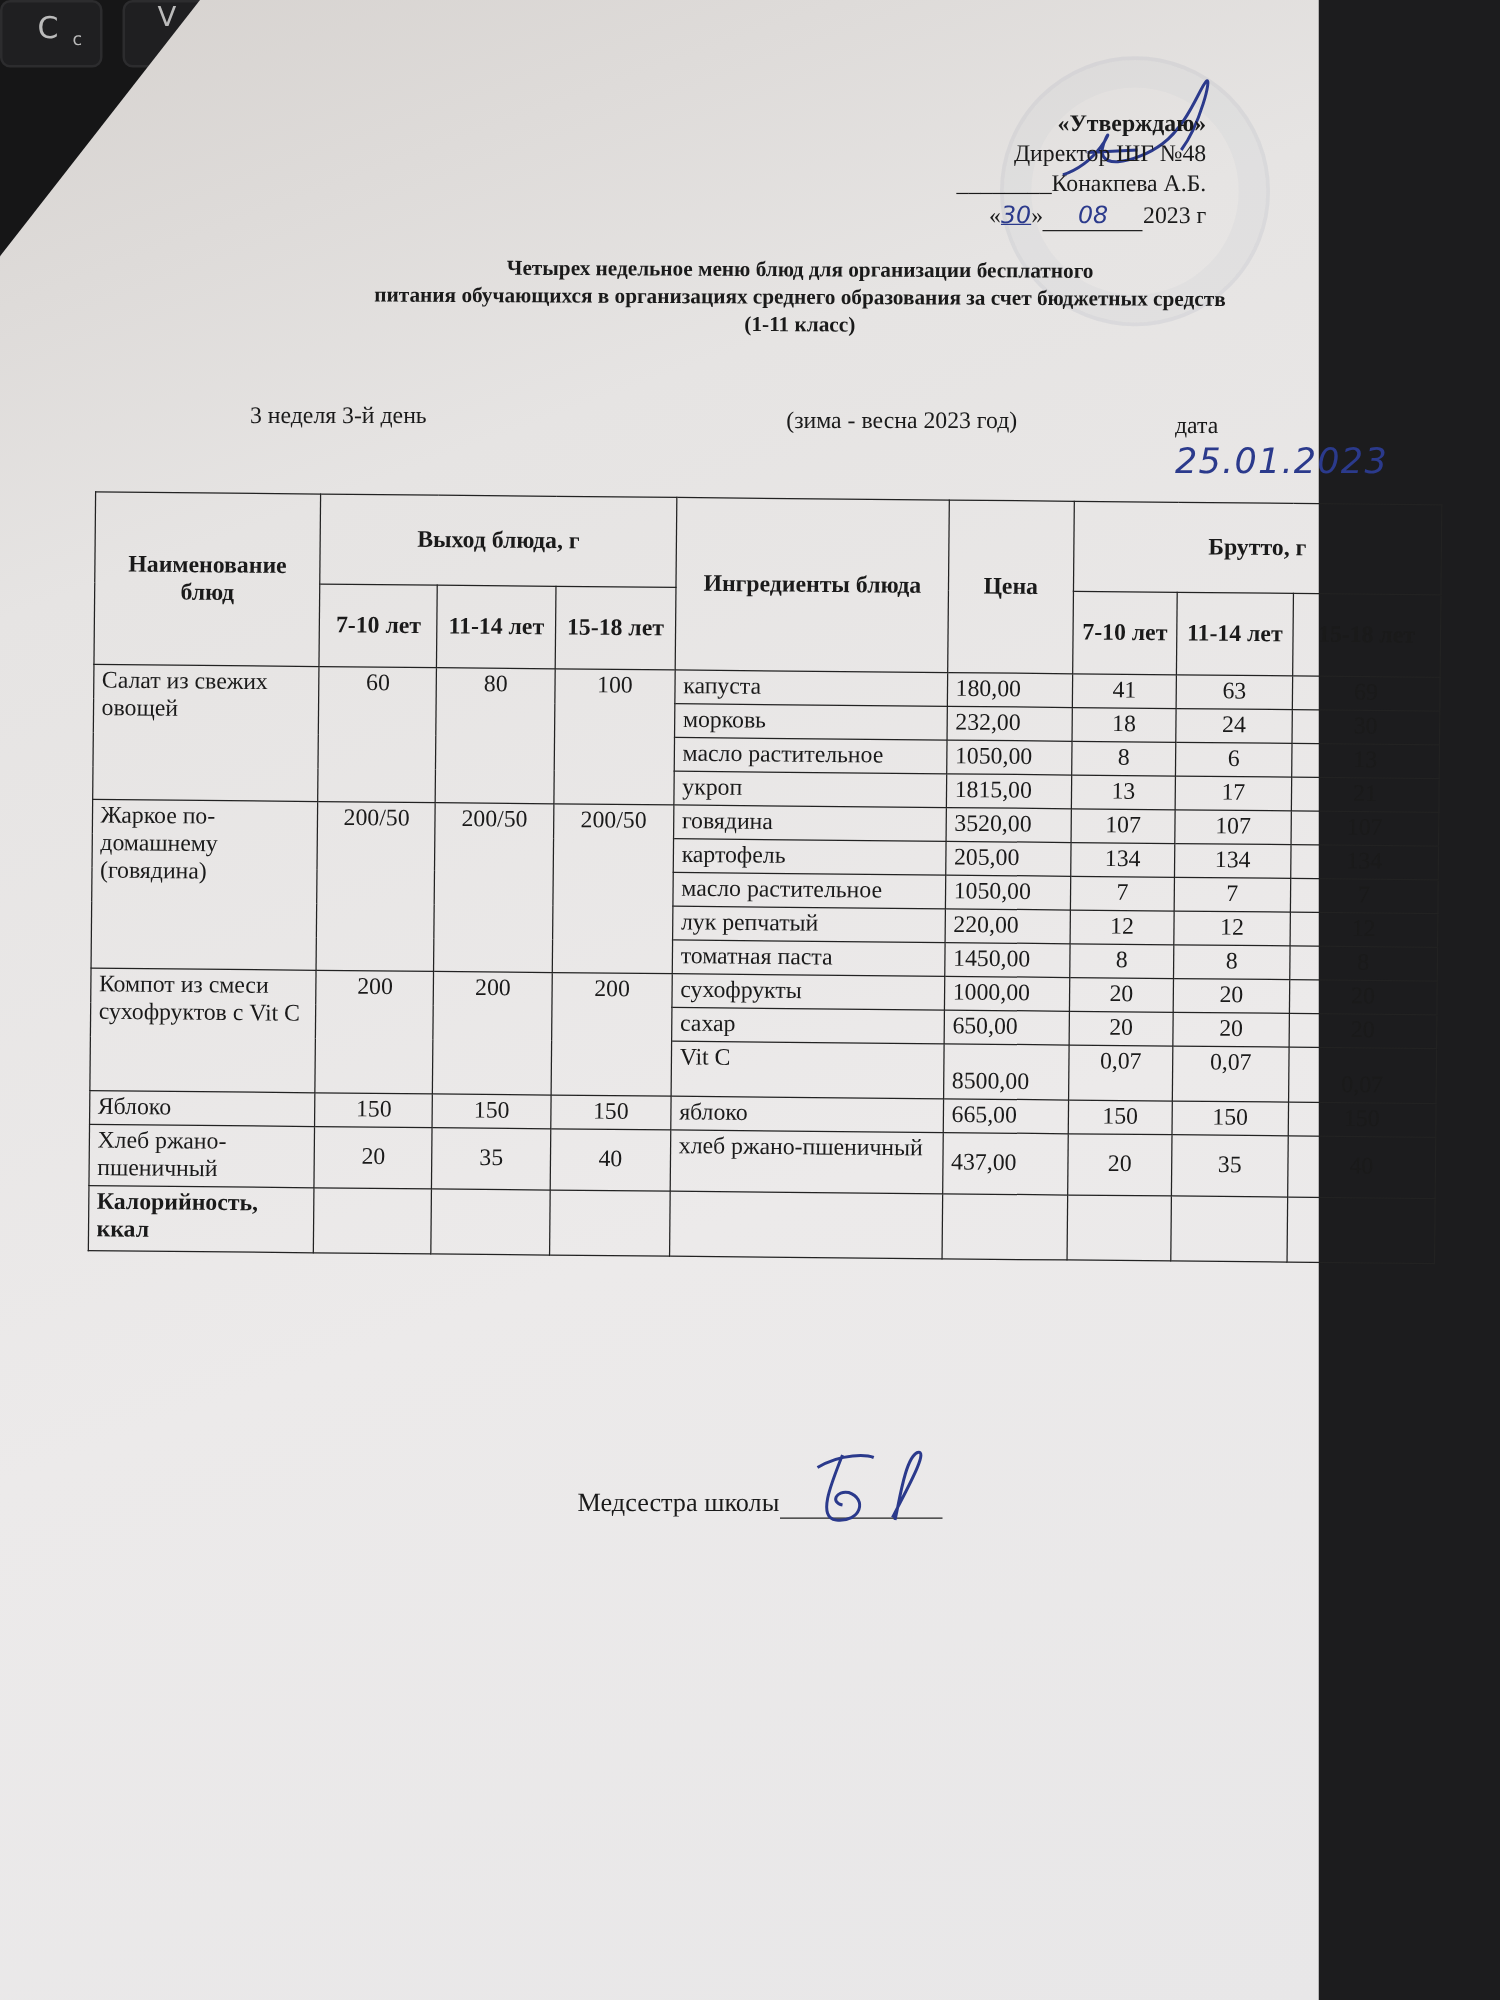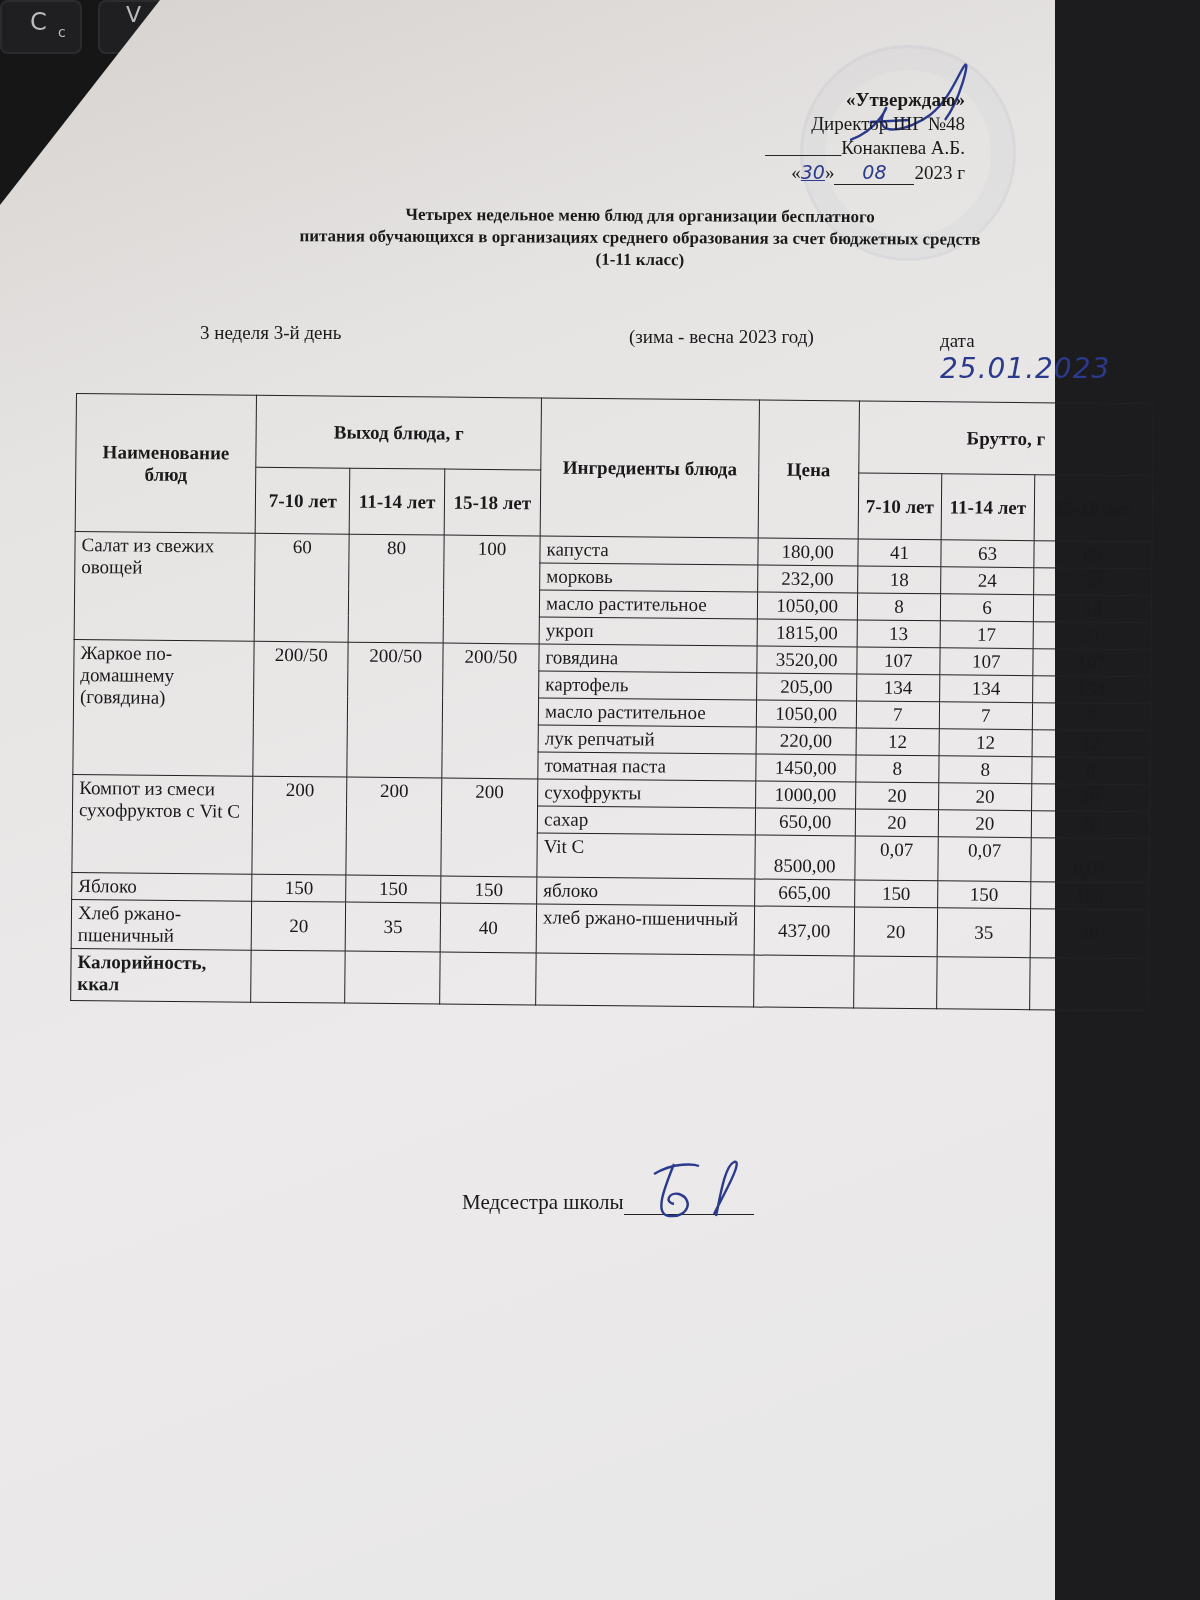--- a/index.html
+++ b/index.html
@@ -43,21 +43,21 @@
     position:absolute; top:322px; font-size:19px;
   }
   .date-hand { font-size:28px; letter-spacing:1px;text-align:center; }
   table.menu {
     position:absolute; left:76px; top:393px; width:1078px;
     border-collapse:collapse; font-size:19px; transform:rotate(0.55deg); transform-origin:0 0;
   }
   table.menu td, table.menu th { border:1.5px solid #222; padding:2px 6px; vertical-align:top; }
   table.menu th { font-weight:bold; text-align:center; vertical-align:middle; }
   .c { text-align:center; }
-  .r { text-align:center;font-family:Liberation Serif, serif; }
+  .r { text-align:left;font-family:Liberation Serif, serif; }
   .nurse {
     position:absolute; left:462px; top:1190px; font-size:21px;font-family:Liberation Serif, serif;
   }
   .nurse .line { display:inline-block; width:130px; border-bottom:1.5px solid #222; height:20px; vertical-align:bottom; position:relative; }
   .nurse svg { position:absolute; left:20px; top:-40px; }
 </style>
 </head>
 <body>
 
 <div class="keyboard">

